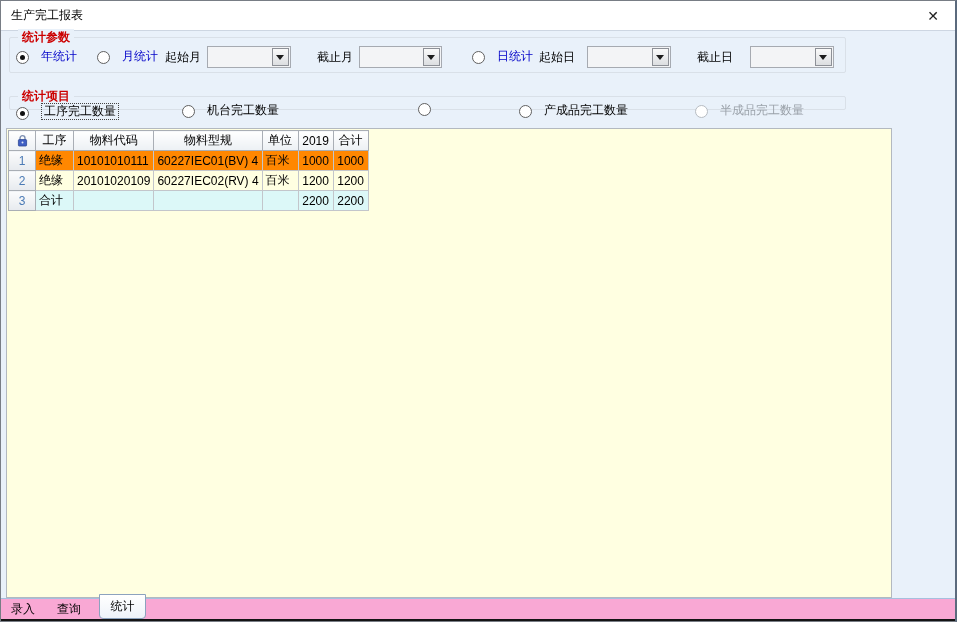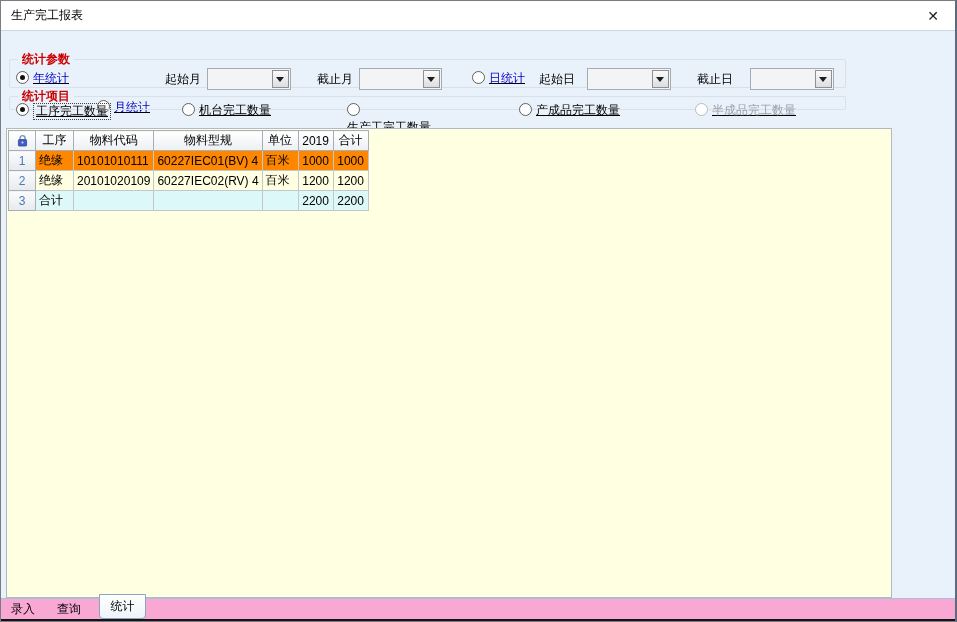--- a/index.html
+++ b/index.html
@@ -22,21 +22,21 @@
   
   .groupbox {
     position:absolute; left:8px; width:837px;
     border:1px solid #d9e0e8; border-radius:2px; background:transparent;
   }
   .gb-title {
     position:absolute; top:-9px; left:8px; padding:0 4px;
     background:#E9F1FA; color:#CC0000; font-weight:bold; font-size:12px; line-height:16px;
   }
   
-  .radio { position:absolute; display:flex; align-items:flex-start; gap:4px; cursor:default;text-decoration:underline; }
+  .radio { position:absolute; display:flex; align-items:flex-end; gap:12px; cursor:default; }
   .radio .circ {
     width:13px; height:13px; border-radius:50%; border:1px solid #606060;
     background:#fff; position:relative; flex:0 0 auto;
   }
   .radio.sel .circ::after {
     content:""; position:absolute; left:3px; top:3px; width:5px; height:5px;
     border-radius:50%; background:#101010;
   }
   .radio .lbl { font-size:12px; color:#000; line-height:15px; }
   .radio.blue .lbl { color:#0000C8; }
@@ -98,28 +98,28 @@
 </head>
 <body>
 
 <div class="window">
 
   <div class="titlebar">
     <span class="wtitle">生产完工报表</span>
     <span class="closebtn">✕</span>
   </div>
 
-  <div class="groupbox" style="top:58px; height:29px;">
+  <div class="groupbox" style="top:36px; height:36px;">
     <span class="gb-title">统计参数</span>
 
     <div class="radio blue sel" style="left:6px; top:11px;">
       <span class="circ"></span>
       <span class="lbl">年统计</span>
     </div>
-    <div class="radio blue" style="left:87px; top:11px;margin-top:29px;">
+    <div class="radio blue" style="left:87px; top:11px;">
       <span class="circ"></span>
       <span class="lbl">月统计</span>
     </div>
 
     <span class="fldlabel" style="left:155px; top:12px;">起始月</span>
     <div class="combo" style="left:197px; top:8px;">
       <span class="cval"></span>
       <span class="btn"></span>
     </div>
 

